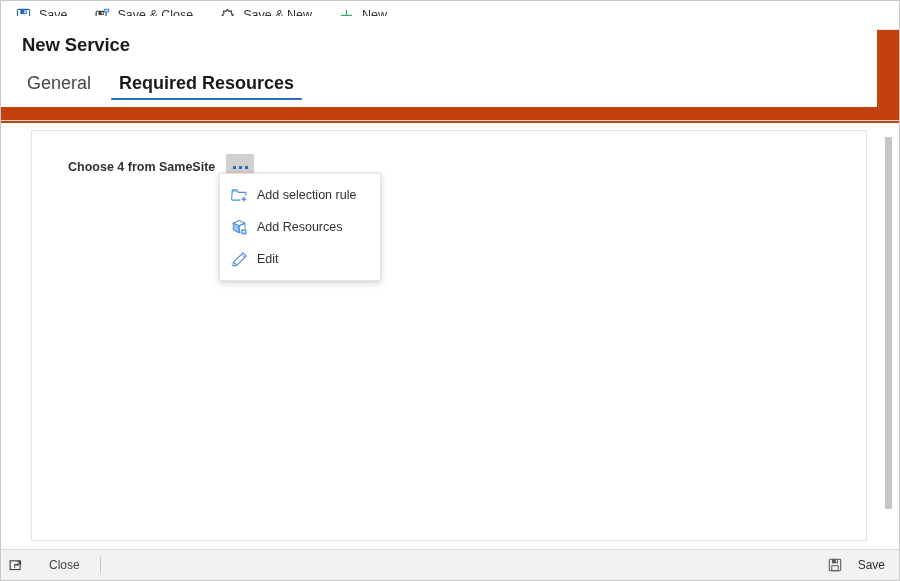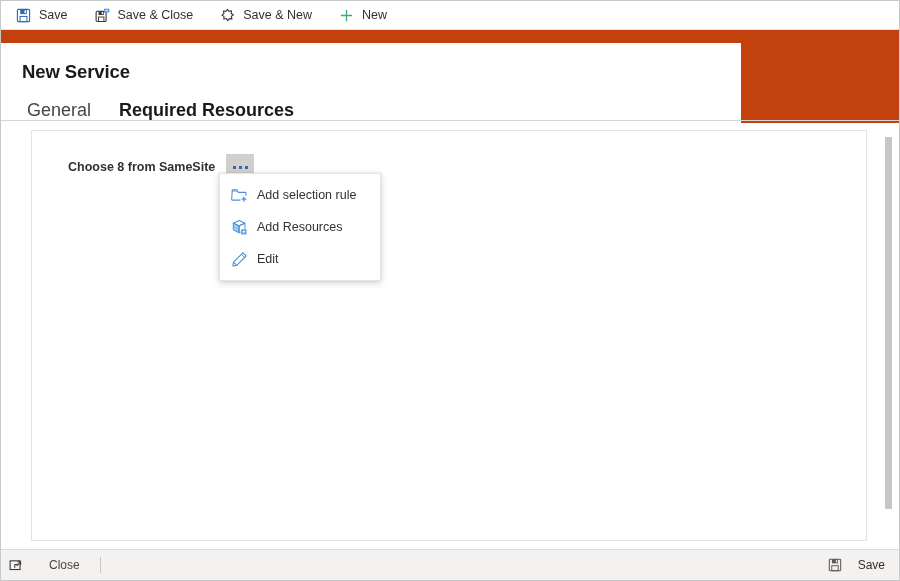--- a/index.html
+++ b/index.html
@@ -59,22 +59,22 @@
     display: inline-flex;
     align-items: center;
     justify-content: center;
     flex: 0 0 auto;
   }
   .cmd-label { line-height: 16px; }
 
   
   #page-header {
     position: absolute;
-    left: 0; top: 42px;
-    width: 740px;
+    left: 0; top: 15px;
+    width: 876px;
     height: 91px;
     background: #ffffff;
     box-sizing: border-box;
   }
   #page-title {
     position: absolute;
     left: 21px; top: 18px;
     font-size: 18.5px;
     font-weight: bold;
     color: #1b1a19;
@@ -350,21 +350,21 @@
         <span>Required Resources</span>
       </button>
     </div>
   </div>
   <div id="header-rule"></div>
 
   <div id="content-area">
     <div id="form-panel">
 
       <div id="field-row">
-        <span id="field-label">Choose 8 from SameSite</span>
+        <span id="field-label">Choose 4 from SameSite</span>
         <button id="ellipsis-button">
           <span class="ell-dot"></span>
           <span class="ell-dot"></span>
           <span class="ell-dot"></span>
         </button>
       </div>
 
     </div>
   </div>
 

